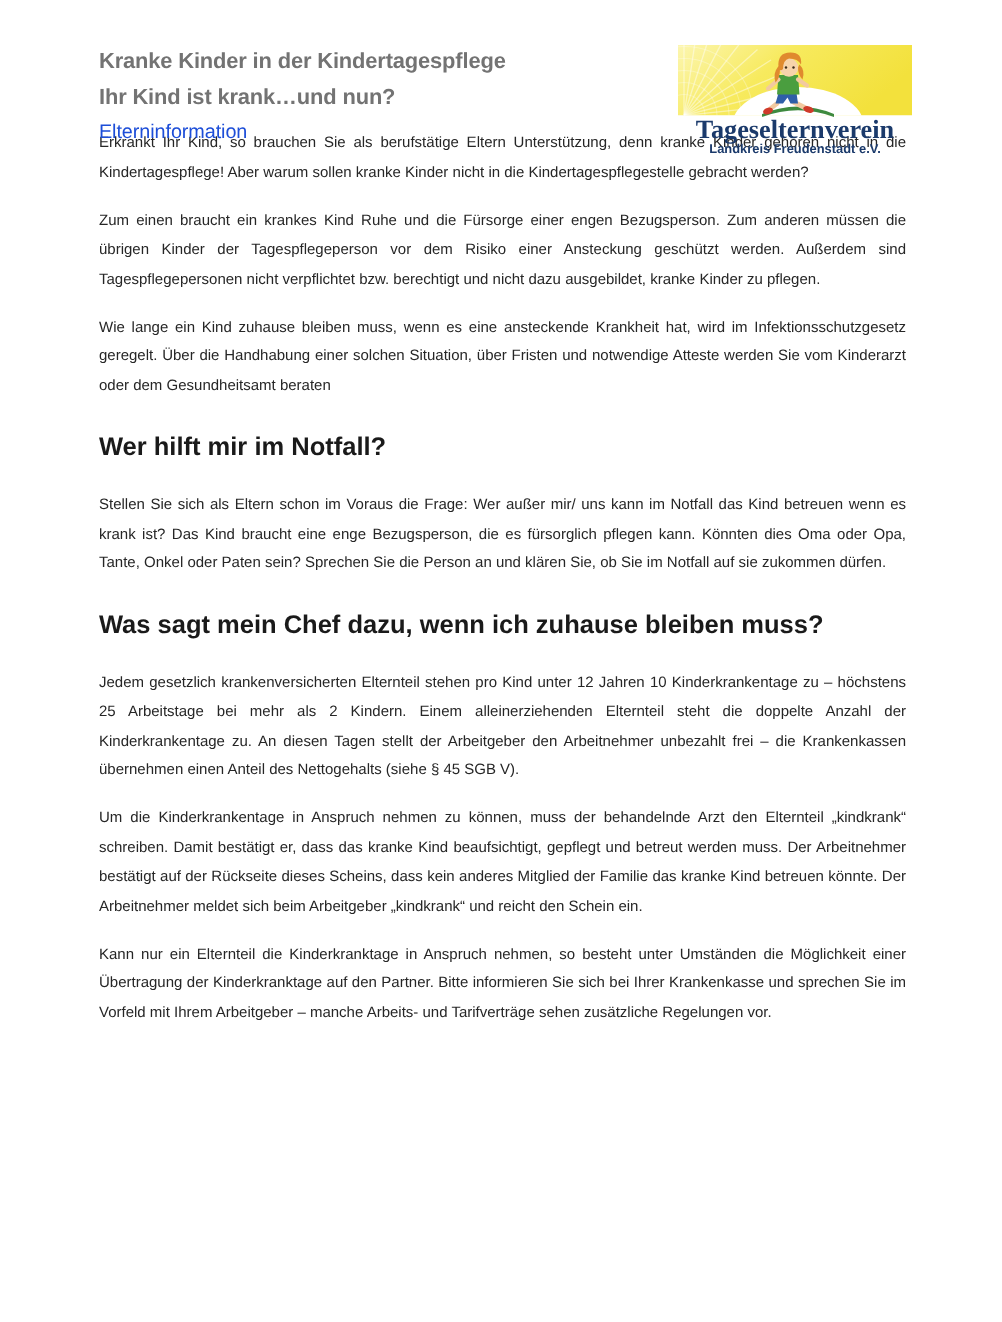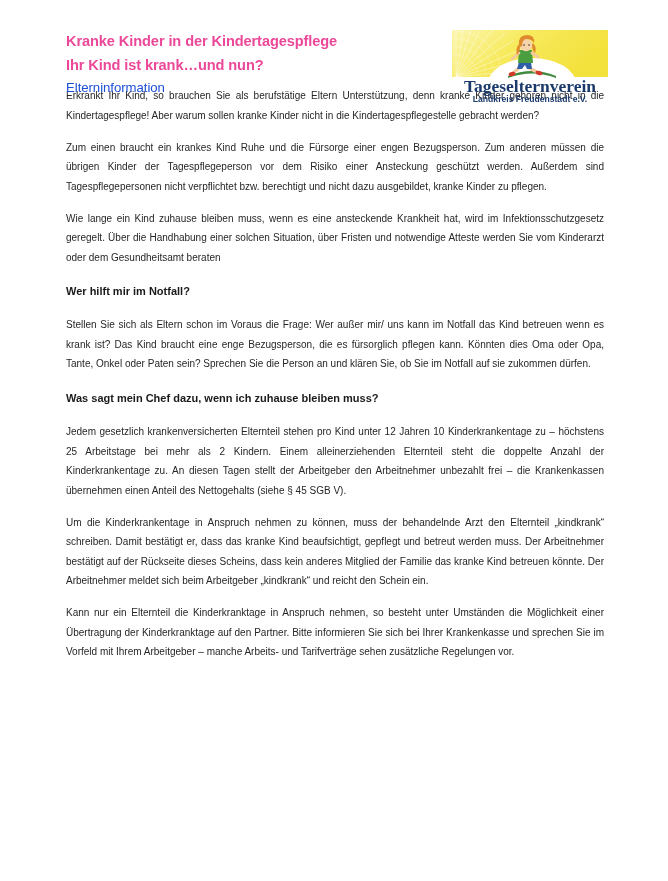--- a/index.html
+++ b/index.html
@@ -30,21 +30,21 @@
     padding: 30px 60px 0 66px;
     height: 86px;
     box-sizing: border-box;
   }
   .title-block {
     width: 380px;
   }
   .title-line {
     font-size: 14.6px;
     font-weight: bold;
-    color: #ec4899;
+    color: #737373;
     line-height: 1.62;
     letter-spacing: -0.1px;
     white-space: nowrap;
   }
   .subtitle-line {
     font-size: 13.2px;
     font-weight: normal;
     color: #1d4ed8;
     line-height: 1.68;
     letter-spacing: -0.05px;
@@ -73,21 +73,21 @@
     margin: 0 0 12.5px 0;
     font-size: 10px;
     line-height: 1.95;
     text-align: justify;
     text-justify: inter-word;
     color: #262626;
     hyphens: none;
   }
   h2.section-heading {
     margin: 14px 0 13px 0;
-    font-size: 11px;
+    font-size: 17px;
     font-weight: bold;
     line-height: 1.95;
     color: #1a1a1a;
     text-align: left;
   }
 </style>
 </head>
 <body>
 
 <div class="page">

